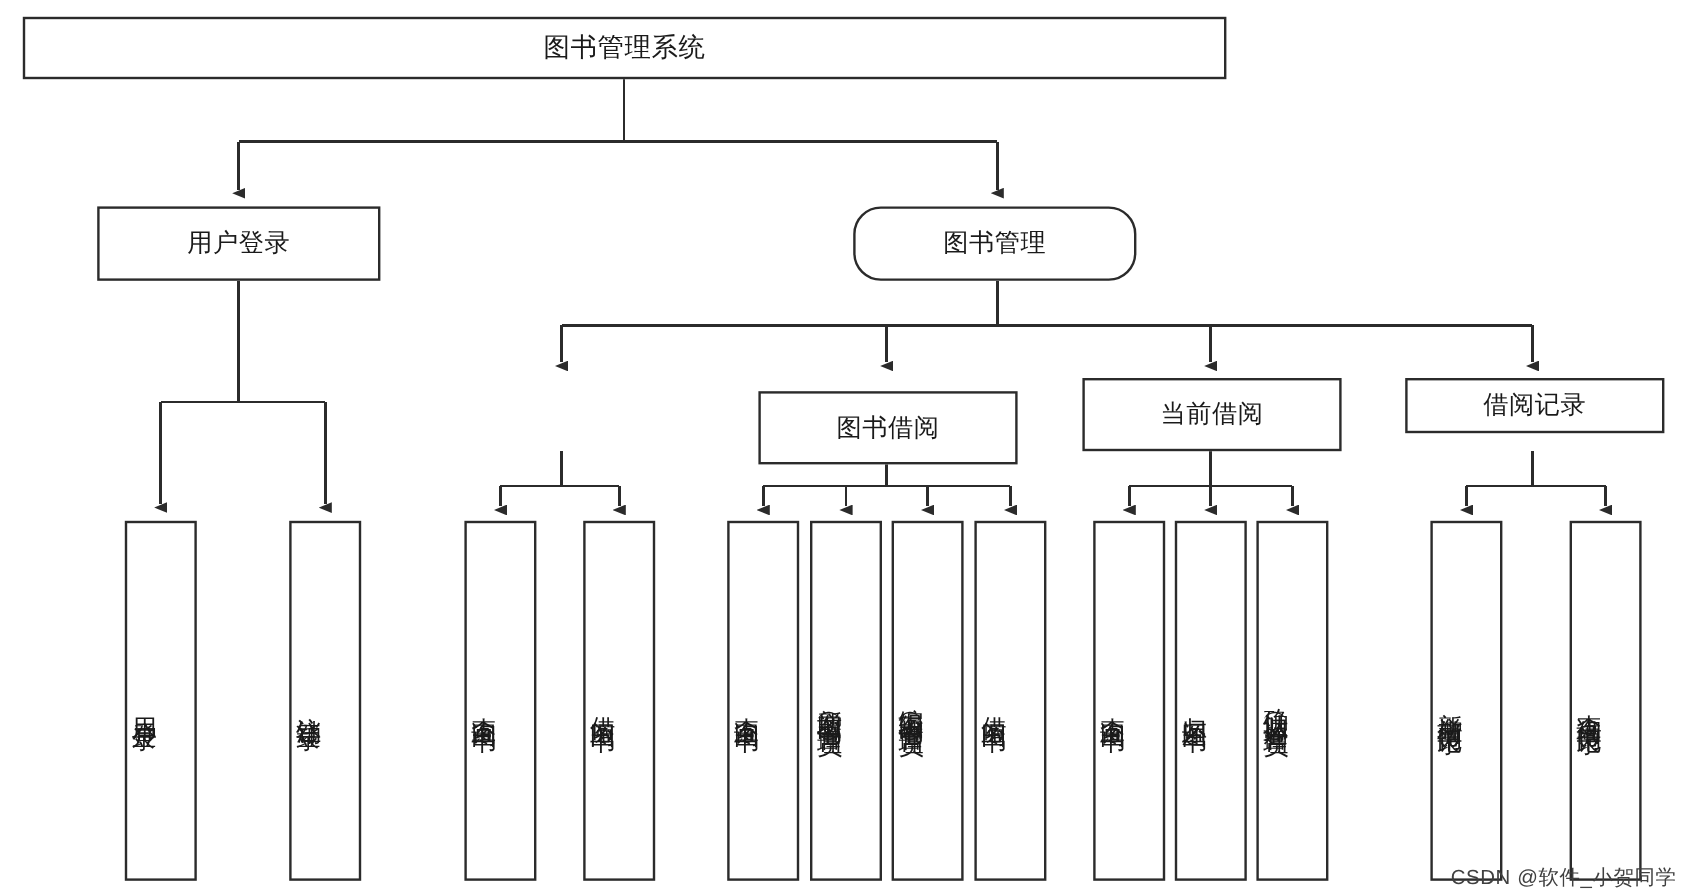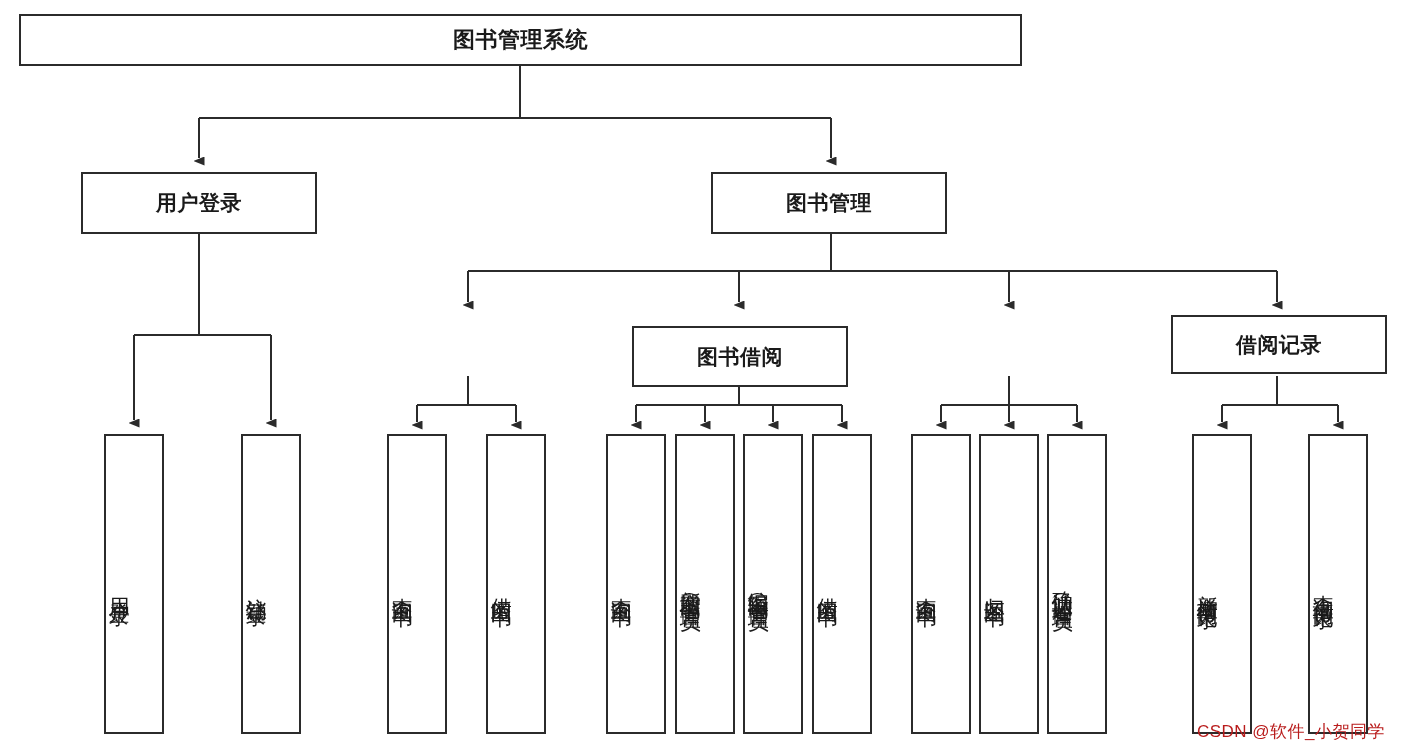--- a/index.html
+++ b/index.html
@@ -49,44 +49,43 @@
   .node-label {
     display: block;
     text-align: center;
     letter-spacing: 0.5px;
     color: #1a1a1a;
   }
   .node.horizontal .node-label {
     font-size: 21px;
     line-height: 1.1;
     white-space: nowrap;
-    font-weight: bold;
   }
   .node.root .node-label {
     font-size: 22px;
   }
   .node.vertical {
     align-items: center;
     justify-content: flex-start;
     padding-top: 6px;
   }
   .node.vertical .node-label {
     writing-mode: vertical-rl;
     text-orientation: upright;
     font-size: 21px;
     line-height: 1.25;
     letter-spacing: 3px;
     white-space: nowrap;
   }
   .watermark {
     position: absolute;
-    right: 20px;
+    right: 8px;
     bottom: 4px;
     font-size: 17px;
-    color: #b91c1c;
+    color: #404040;
     white-space: nowrap;
     z-index: 3;
     letter-spacing: 0.5px;
   }
 </style>
 </head>
 <body>
 
 <div id="diagram-root">
 
@@ -139,31 +138,34 @@
   </svg>
 
   <div class="node horizontal root" style="left:19px; top:14px; width:1003px; height:52px;">
     <span class="node-label">图书管理系统</span>
   </div>
 
   <div class="node horizontal" style="left:81px; top:172px; width:236px; height:62px;">
     <span class="node-label">用户登录</span>
   </div>
 
-  <div class="node horizontal" style="left:711px; top:172px; width:236px; height:62px;">
+  <div class="node horizontal" style="left:711px; top:172px; width:236px; height:62px;border-radius:23px;">
     <span class="node-label">图书管理</span>
   </div>
 
 
   <div class="node horizontal" style="left:632px; top:326px; width:216px; height:61px;">
     <span class="node-label">图书借阅</span>
   </div>
 
-
-  <div class="node horizontal" style="left:1171px; top:315px; width:216px; height:59px;">
+  <div class="node horizontal" style="left:902px; top:315px; width:216px; height:61px;">
+    <span class="node-label">当前借阅</span>
+  </div>
+
+  <div class="node horizontal" style="left:1171px; top:315px; width:216px; height:46px;">
     <span class="node-label">借阅记录</span>
   </div>
 
   <div class="node vertical" style="left:104px; top:434px; width:60px; height:300px;">
     <span class="node-label">用户登录</span>
   </div>
 
   <div class="node vertical" style="left:241px; top:434px; width:60px; height:300px;">
     <span class="node-label">注销登录</span>
   </div>

